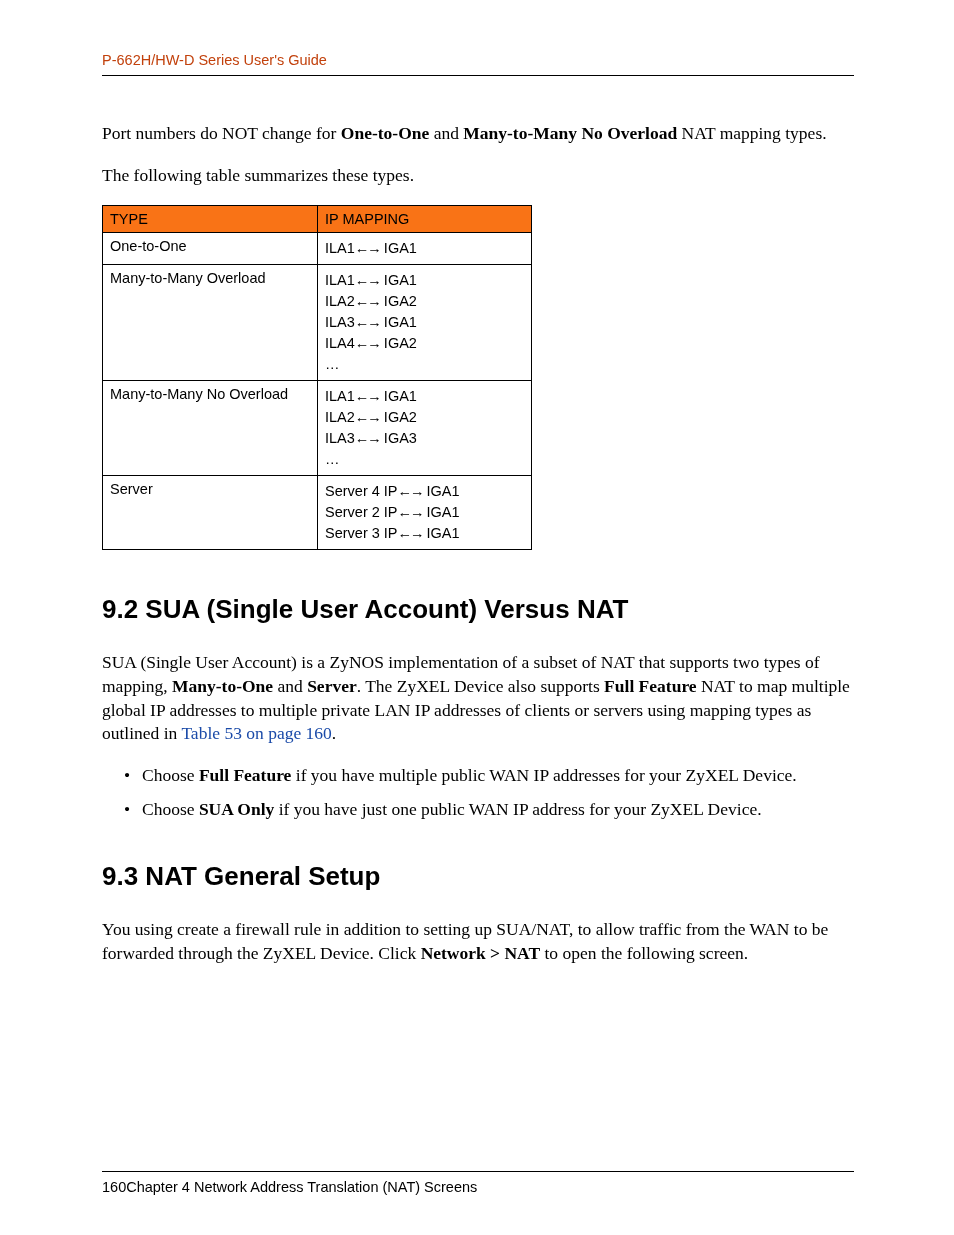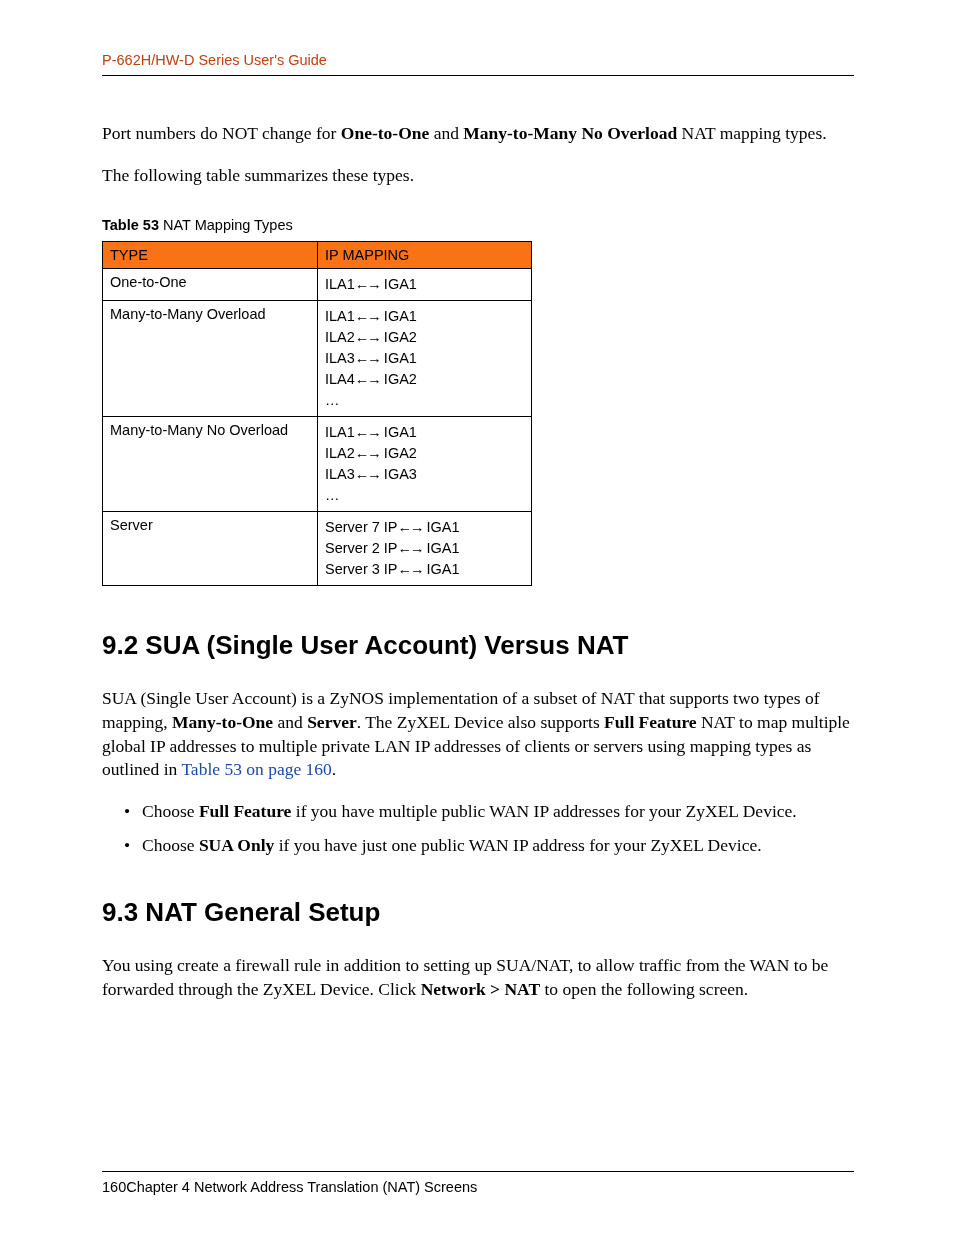--- a/index.html
+++ b/index.html
@@ -105,23 +105,20 @@
 <div class="running-header">
   <span>P-662H/HW-D Series User's Guide</span>
 </div>
 
 <div class="content-indent">
   <p class="body-p">
     <span>Port numbers do NOT change for </span><span class="bold">One-to-One</span><span> and </span><span class="bold">Many-to-Many No Overload</span><span> NAT mapping types.</span>
   </p>
   <p class="body-p">The following table summarizes these types.</p>
 
-  <div class="table-caption">
-    <span class="tcap-strong">Table 53</span><span>   NAT Mapping Types</span>
-  </div>
 
   <table class="nat-table">
     <thead>
       <tr>
         <th style="width:215px">TYPE</th>
         <th>IP MAPPING</th>
       </tr>
     </thead>
     <tbody id="nat-tbody">
         <tr>
@@ -145,21 +142,21 @@
           <td>
             <div class="map-line"><span>ILA1</span><span class="arrows">←→</span><span> IGA1</span></div>
             <div class="map-line"><span>ILA2</span><span class="arrows">←→</span><span> IGA2</span></div>
             <div class="map-line"><span>ILA3</span><span class="arrows">←→</span><span> IGA3</span></div>
             <div class="map-line">…</div>
           </td>
         </tr>
         <tr>
           <td>Server</td>
           <td>
-            <div class="map-line"><span>Server 7 IP</span><span class="arrows">←→</span><span> IGA1</span></div>
+            <div class="map-line"><span>Server 4 IP</span><span class="arrows">←→</span><span> IGA1</span></div>
             <div class="map-line"><span>Server 2 IP</span><span class="arrows">←→</span><span> IGA1</span></div>
             <div class="map-line"><span>Server 3 IP</span><span class="arrows">←→</span><span> IGA1</span></div>
           </td>
         </tr>
       </tbody>
   </table>
 </div>
 
 <h2 class="h2-section">9.2  SUA (Single User Account) Versus NAT</h2>
 

